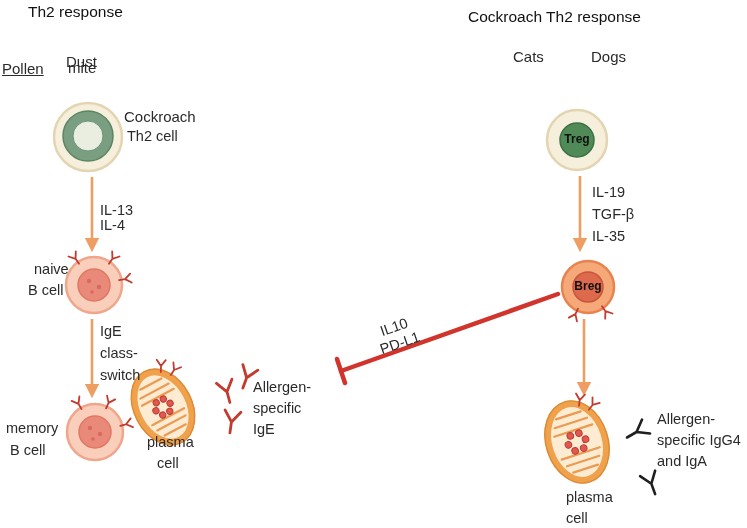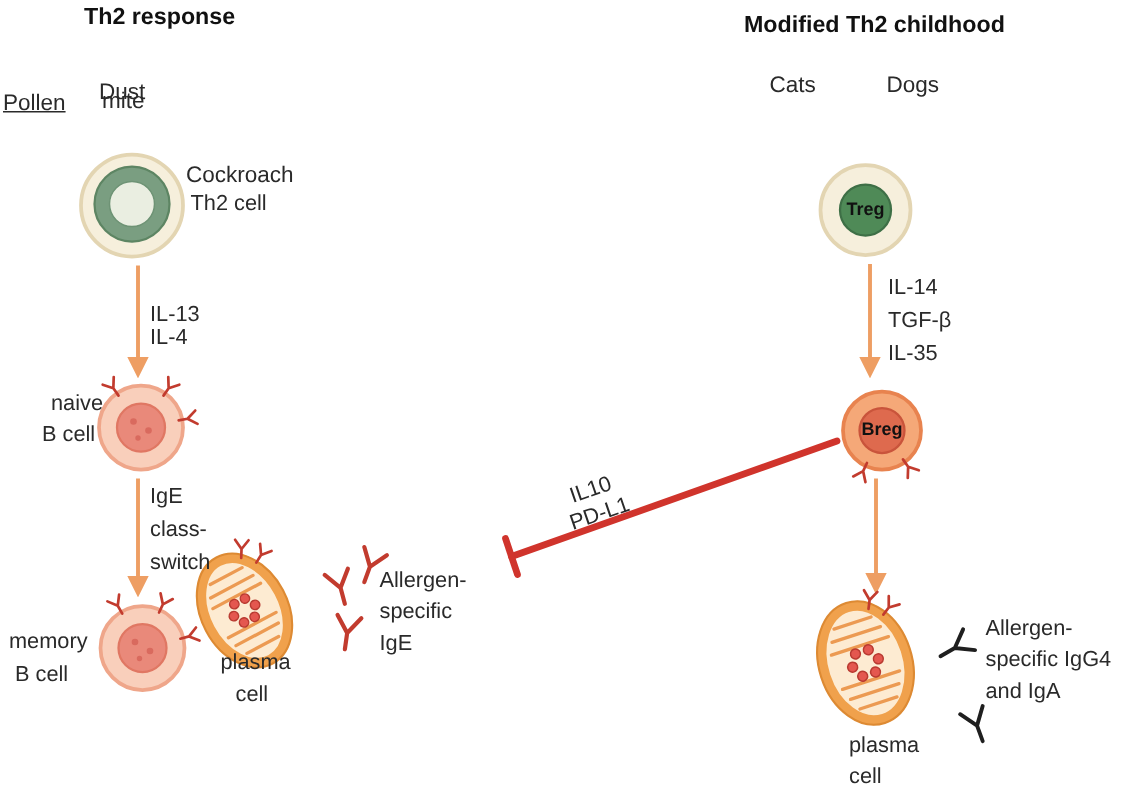--- a/index.html
+++ b/index.html
@@ -7,21 +7,21 @@
     --c-arrow:#EE9E63; --c-inhibit:#D0342C; --c-ige:#C23B2E; --c-igg:#1F1F1F;
     --c-cream:#F6EFDC; --c-green-ring:#7A9E81; --c-green-disc:#4F8A57;
     --c-pink-outer:#F9CFBB; --c-pink-inner:#E9897A; --c-plasma:#F0A14C;
     --c-breg-outer:#F5A878; --c-breg-inner:#DE6A4E; --c-text:#2A2A2A;
   }
   body { background:#ffffff; font-family:"Liberation Sans", sans-serif; }
   .canvas { position:relative; width:747px; height:528px; background:#ffffff; overflow:hidden; }
   .shapes { position:absolute; left:0; top:0; }
   .lbl { position:absolute; font-size:14.5px; color:var(--c-text); line-height:1.15; white-space:nowrap; }
   .big { font-size:15px; }
-  .title { font-weight:bold; font-size:15.5px; color:#111;margin-left:28px; }
+  .title { font-weight:normal; font-size:15.5px; color:#111; }
   .small { font-size:11px; color:#3a3a3a; }
   .cellname { font-weight:bold; font-size:12px; color:#111; text-align:center; }
   .rot { transform:rotate(-19deg); transform-origin:left top; }
   
   .cell-cream { fill:var(--c-cream); stroke:#E3D5B2; stroke-width:2.5; }
   .th2-ring  { fill:var(--c-green-ring); stroke:#5D8563; stroke-width:1.5; }
   .th2-core  { fill:#EAEEE1; stroke:#6E9375; stroke-width:1; }
   .treg-disc { fill:var(--c-green-disc); stroke:#3E6F46; stroke-width:1.5; }
   .b-outer { fill:var(--c-pink-outer); stroke:#EFA68A; stroke-width:2.5; }
   .b-inner { fill:var(--c-pink-inner); stroke:#E07763; stroke-width:1.5; }
@@ -164,25 +164,25 @@
   <div class="lbl" style="left:100px;top:345px;">class-</div>
   <div class="lbl" style="left:100px;top:367px;">switch</div>
   <div class="lbl" style="left:6px; top:420px;">memory</div>
   <div class="lbl" style="left:10px;top:442px;">B cell</div>
   <div class="lbl" style="left:147px;top:434px;">plasma</div>
   <div class="lbl" style="left:157px;top:455px;">cell</div>
   <div class="lbl" style="left:253px;top:379px;">Allergen-</div>
   <div class="lbl" style="left:253px;top:400px;">specific</div>
   <div class="lbl" style="left:253px;top:421px;">IgE</div>
 
-  <div class="lbl title" style="left:468px;top:8px;">Modified Th2 childhood</div>
+  <div class="lbl title" style="left:468px;top:8px;">Cockroach Th2 response</div>
   <div class="lbl big" style="left:513px;top:48px;">Cats</div>
   <div class="lbl big" style="left:591px;top:48px;">Dogs</div>
   <div class="lbl cellname" style="left:553px;top:133px;width:48px;">Treg</div>
-  <div class="lbl" style="left:592px;top:184px;">IL-14</div>
+  <div class="lbl" style="left:592px;top:184px;">IL-19</div>
   <div class="lbl" style="left:592px;top:206px;">TGF-β</div>
   <div class="lbl" style="left:592px;top:228px;">IL-35</div>
   <div class="lbl cellname" style="left:564px;top:280px;width:48px;">Breg</div>
   <div class="lbl" style="left:657px;top:411px;">Allergen-</div>
   <div class="lbl" style="left:657px;top:432px;">specific IgG4</div>
   <div class="lbl" style="left:657px;top:453px;">and IgA</div>
   <div class="lbl" style="left:566px;top:489px;">plasma</div>
   <div class="lbl" style="left:566px;top:510px;">cell</div>
 
   <div class="lbl rot" style="left:378px;top:324px;">

